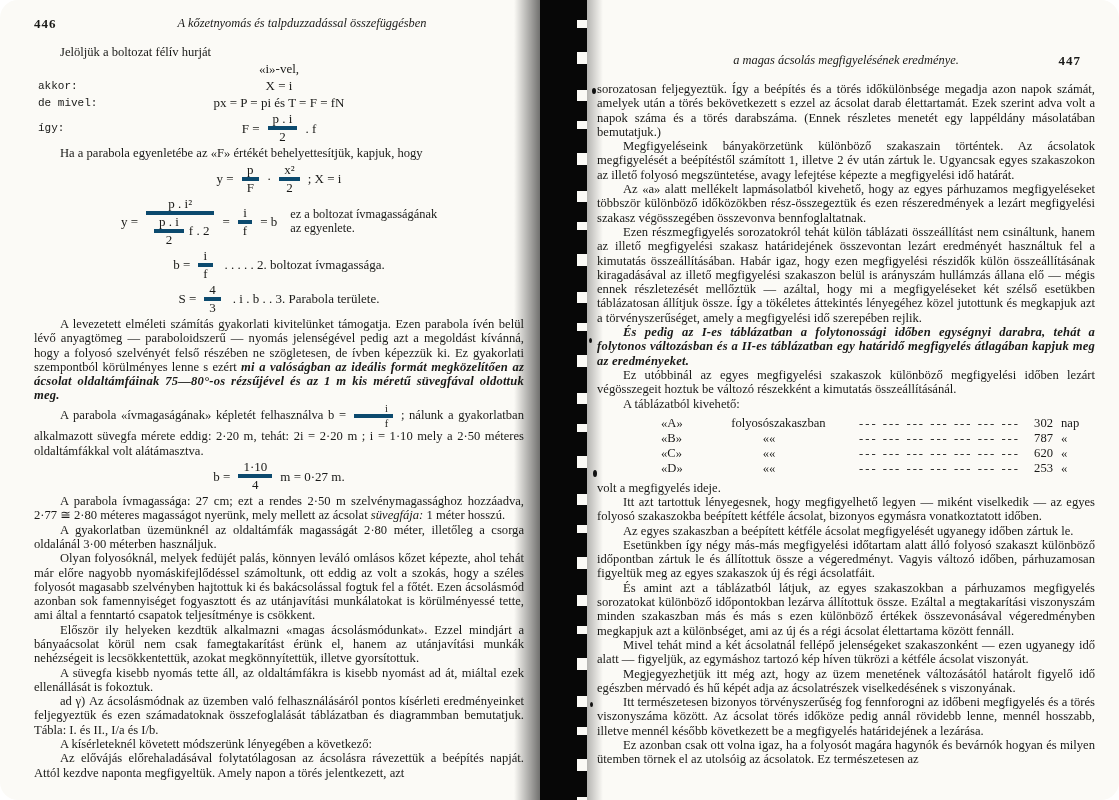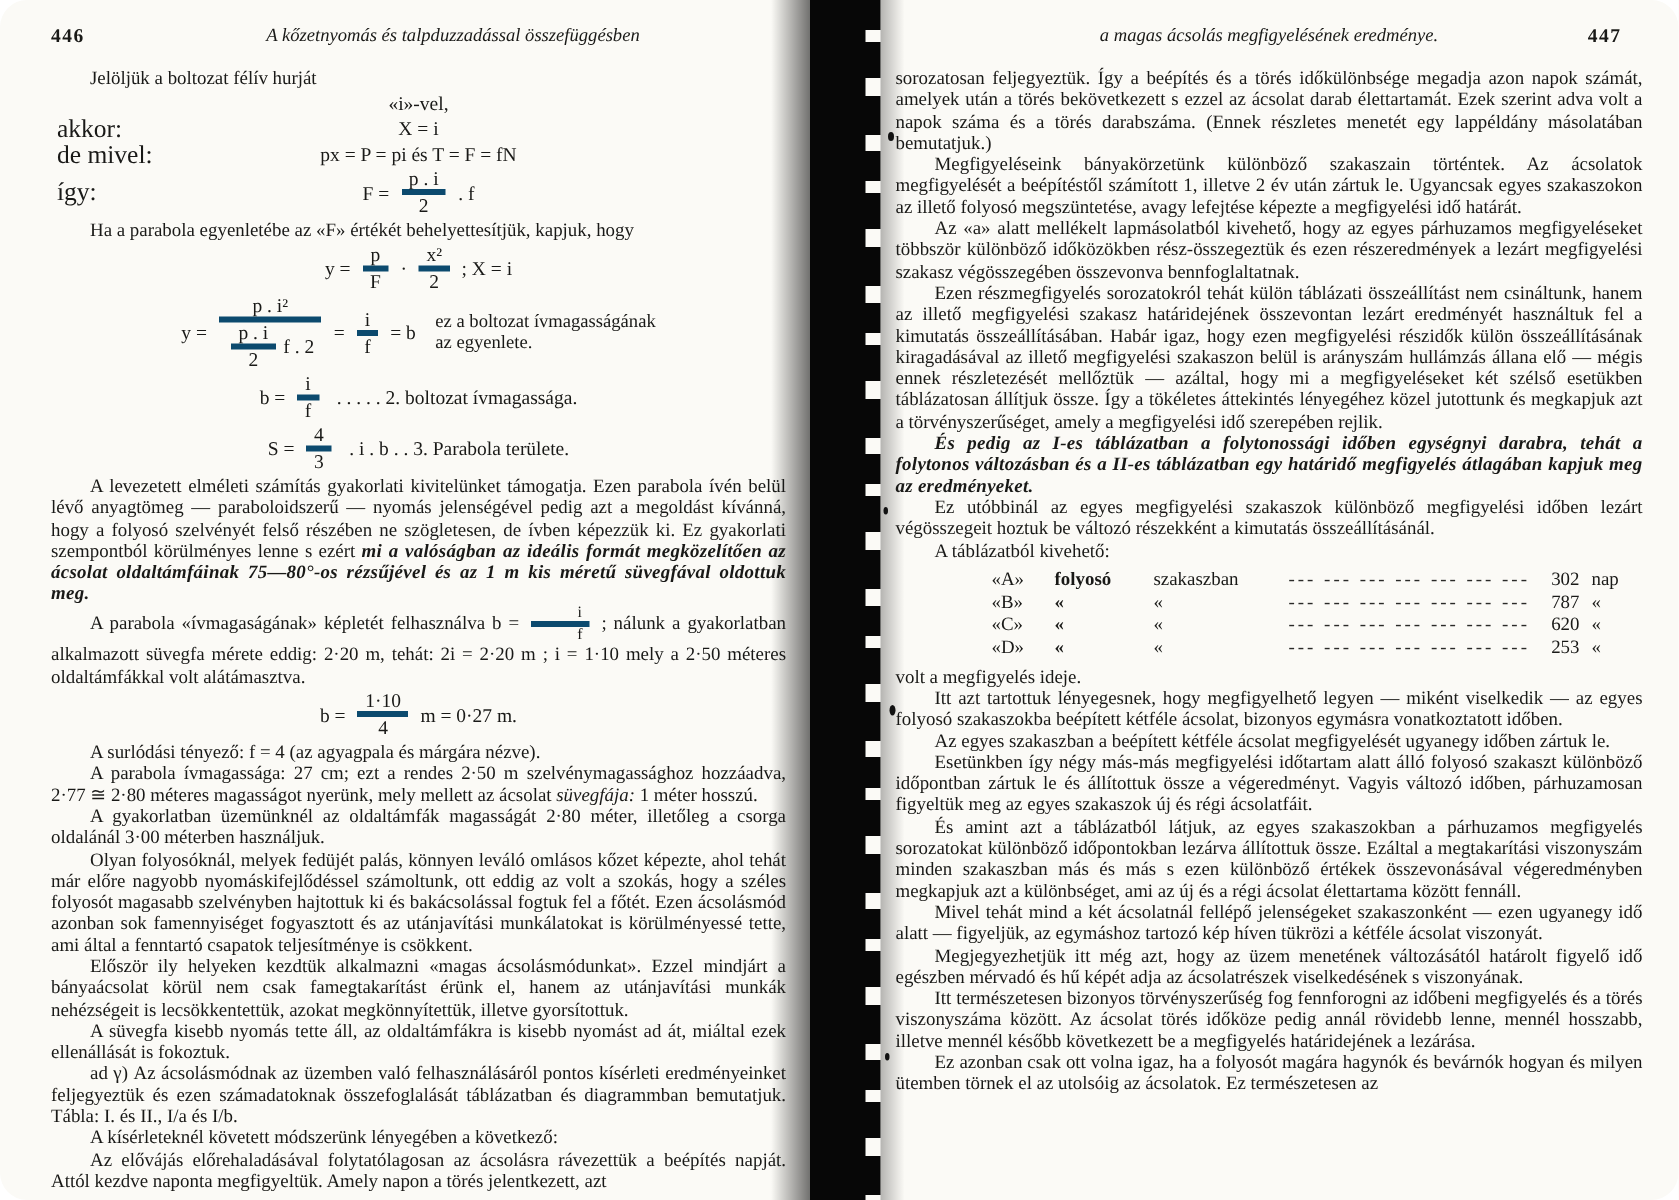--- a/index.html
+++ b/index.html
@@ -18,47 +18,47 @@
       #070707 28px 52px, rgba(7,7,7,0) 52px 64px,
       #070707 64px 90px, rgba(7,7,7,0) 90px 101px);}
   .spine-fade-left{position:absolute;left:514px;top:0;width:26px;height:800px;
     background:linear-gradient(90deg,rgba(0,0,0,0),rgba(0,0,0,0.55));}
   .spine-fade-right{position:absolute;left:587px;top:0;width:16px;height:800px;
     background:linear-gradient(90deg,rgba(0,0,0,0.28),rgba(0,0,0,0));}
   .speck{position:absolute;background:#111;border-radius:50%;}
   
   .page{position:absolute;top:16px;}
   .page.left{left:34px;width:490px;}
-  .page.right{left:597px;width:498px;}
+  .page.right{left:597px;width:498px;margin-top:37px;}
   .runhead{position:relative;height:20px;margin-bottom:9px;font-style:italic;font-size:12.4px;}
   .runhead .title{display:block;text-align:center;}
   .page.left .runhead .title{padding-left:46px;}
   .pnum{position:absolute;top:0;font-style:normal;font-weight:bold;font-size:13px;letter-spacing:1px;}
   .page.left .pnum{left:0;}
   .page.right .pnum{right:14px;}
   p{margin:0;text-align:justify;font-size:12.6px;line-height:14.3px;}
   p.ind{text-indent:26px;}
   .bi{font-style:italic;font-weight:bold;letter-spacing:.2px;}
   .it{font-style:italic;}
   
   .eq-row{position:relative;text-align:center;font-size:13px;line-height:15px;margin:2px 0;}
-  .eq-label{position:absolute;left:4px;top:50%;transform:translateY(-50%);font-size:17px;}
+  .eq-label{position:absolute;left:4px;top:50%;transform:translateY(-50%);font-size:11px;font-family:Liberation Mono, monospace;}
   .eqflex{display:flex;align-items:center;justify-content:center;gap:5px;}
   .frac{display:inline-block;text-align:center;vertical-align:middle;margin:0 3px;}
   .frac .num{display:block;border-bottom:4px solid #0c4a6e;padding:0 5px;line-height:1.08;}
   .frac .den{display:block;padding:0 5px;line-height:1.08;}
   .frac.small{font-size:10.5px;}
   .denrow{display:flex;align-items:center;justify-content:center;gap:2px;}
   .eq-note{display:inline-block;text-align:left;font-size:12.4px;line-height:13.5px;margin-left:8px;}
   .eq-tail{margin-left:4px;}
   
   .obs-table{margin:5px 0 4px 64px;font-size:12.6px;}
   .obs-row{display:flex;align-items:baseline;line-height:15.2px;}
   .obs-a{width:42px;}
-  .obs-b{width:66px;text-align:left;font-weight:bold;}
+  .obs-b{width:66px;text-align:right;}
   .obs-c{width:84px;text-align:left;}
   .obs-dash{flex:1;overflow:hidden;white-space:nowrap;color:#2a2a28;letter-spacing:2px;padding:0 6px;}
   .obs-val{width:34px;text-align:right;}
   .obs-unit{width:34px;padding-left:8px;font-family:Liberation Serif, serif;}
 </style>
 </head>
 <body>
 
 <div class="sheet">
 
@@ -169,21 +169,20 @@
 
     <div class="eq-row eqflex">
       <span>b =</span>
       <span class="frac">
         <span class="num">1·10</span>
         <span class="den">4</span>
       </span>
       <span>m = 0·27 m.</span>
     </div>
 
-    <p class="ind">A surlódási tényező: f = 4 (az agyagpala és márgára nézve).</p>
     <p class="ind"><span>A parabola ívmagassága: 27 cm; ezt a rendes 2·50 m szelvénymagassághoz hozzáadva, 2·77 ≅ 2·80 méteres magasságot nyerünk, mely mellett az ácsolat </span><span class="it">süvegfája:</span><span> 1 méter hosszú.</span></p>
     <p class="ind">A gyakorlatban üzemünknél az oldaltámfák magasságát 2·80 méter, illetőleg a csorga oldalánál 3·00 méterben használjuk.</p>
     <p class="ind">Olyan folyosóknál, melyek fedüjét palás, könnyen leváló omlásos kőzet képezte, ahol tehát már előre nagyobb nyomáskifejlődéssel számoltunk, ott eddig az volt a szokás, hogy a széles folyosót magasabb szelvényben hajtottuk ki és bakácsolással fogtuk fel a főtét. Ezen ácsolásmód azonban sok famennyiséget fogyasztott és az utánjavítási munkálatokat is körülményessé tette, ami által a fenntartó csapatok teljesítménye is csökkent.</p>
     <p class="ind">Először ily helyeken kezdtük alkalmazni «magas ácsolásmódunkat». Ezzel mindjárt a bányaácsolat körül nem csak famegtakarítást érünk el, hanem az utánjavítási munkák nehézségeit is lecsökkentettük, azokat megkönnyítettük, illetve gyorsítottuk.</p>
     <p class="ind">A süvegfa kisebb nyomás tette áll, az oldaltámfákra is kisebb nyomást ad át, miáltal ezek ellenállását is fokoztuk.</p>
     <p class="ind">ad γ) Az ácsolásmódnak az üzemben való felhasználásáról pontos kísérleti eredményeinket feljegyeztük és ezen számadatoknak összefoglalását táblázatban és diagrammban bemutatjuk. Tábla: I. és II., I/a és I/b.</p>
     <p class="ind">A kísérleteknél követett módszerünk lényegében a következő:</p>
     <p class="ind">Az elővájás előrehaladásával folytatólagosan az ácsolásra rávezettük a beépítés napját. Attól kezdve naponta megfigyeltük. Amely napon a törés jelentkezett, azt</p>
   </section>
 

